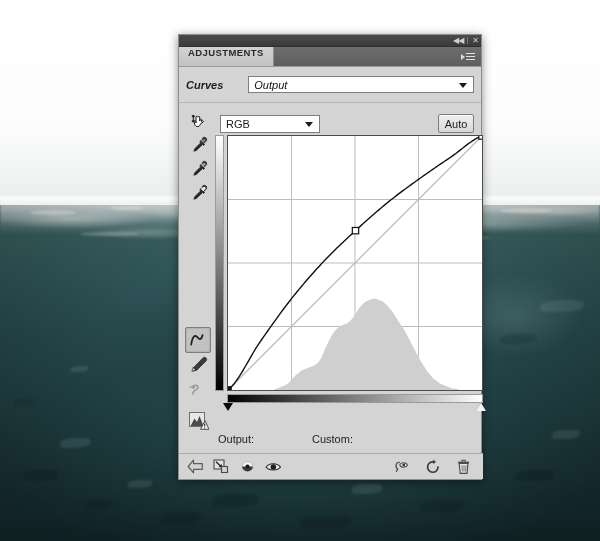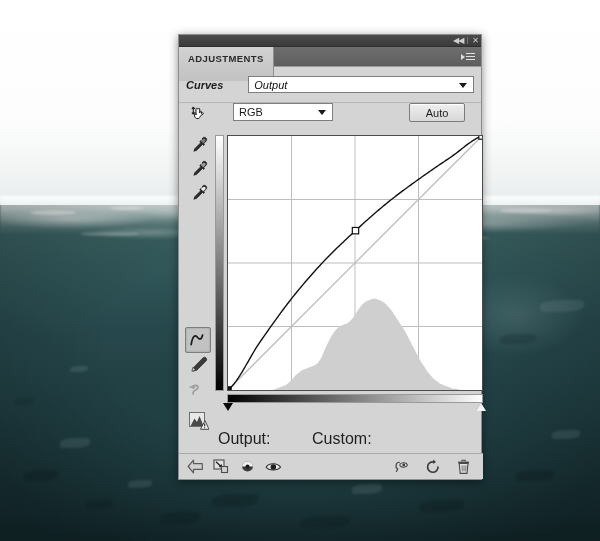--- a/index.html
+++ b/index.html
@@ -83,21 +83,21 @@
   .tb-sep{width:1px;height:7px;background:#777;}
 
   
   .tabrow{
     height:19px;background:linear-gradient(to bottom,#6e6e6e,#5e5e5e);
     display:flex;align-items:stretch;position:relative;
     border-bottom:1px solid #9a9a9a;
   }
   .tab{
     background:linear-gradient(to bottom,#d2d2d2,#c2c2c2);
-    padding:17px 9px;display:flex;align-items:flex-end;
+    padding:0 9px;display:flex;align-items:flex-start;
     font-size:9.5px;font-weight:bold;color:#2a2a2a;letter-spacing:0.4px;
     border-right:1px solid #8e8e8e;
   }
   .panelmenu{
     position:absolute;right:4px;top:3px;width:16px;height:13px;
     display:flex;align-items:center;gap:1px;
   }
   .pm-tri{width:0;height:0;border-left:4px solid #ddd;border-top:3px solid transparent;border-bottom:3px solid transparent;}
   .pm-lines{display:flex;flex-direction:column;gap:1.5px;}
   .pm-lines i{display:block;width:9px;height:1.5px;background:#e2e2e2;}
@@ -114,34 +114,34 @@
     font-size:11px;color:#111;box-sizing:border-box;
   }
   .caret{
     position:absolute;right:6px;top:50%;margin-top:-2px;
     width:0;height:0;border-left:4.5px solid transparent;border-right:4.5px solid transparent;
     border-top:5px solid #1a1a1a;
   }
 
   
   .channelrow{
-    height:30px;display:flex;align-items:flex-start;padding:0 7px;gap:22px;
+    height:30px;display:flex;align-items:flex-end;padding:0 7px;gap:9px;
     position:relative;
   }
   .oia-tool{
     width:22px;height:22px;display:flex;align-items:center;justify-content:center;
     margin-left:3px;
   }
   .chansel{
     width:100px;height:18px;background:#fff;border:1px solid #7e7e7e;
     display:flex;align-items:center;padding:0 5px;position:relative;
     font-size:11px;box-sizing:border-box;
   }
   .autobtn{
-    position:absolute;right:16px;width:56px;height:19px;
+    position:absolute;right:7px;width:36px;height:19px;
     background:linear-gradient(to bottom,#efefef,#d8d8d8);
     border:1px solid #7b7b7b;border-radius:2px;
     display:flex;align-items:center;justify-content:center;
     font-size:11px;color:#1c1c1c;box-sizing:border-box;
     box-shadow:inset 0 1px 0 #fff;
   }
 
   
   .bodyarea{position:relative;height:272px;}
   .lefttools{
@@ -182,21 +182,21 @@
     border-bottom:8px solid #f4f4f4;
     filter:drop-shadow(0 0 0.6px #6a6a6a);
   }
 
   
   .ioRow{
     position:absolute;left:0;top:276px;width:304px;height:24px;
     display:flex;align-items:center;padding-left:10px;gap:0;
   }
   .warnicon{width:20px;height:18px;margin-right:9px;}
-  .iolabel{font-size:16px;color:#1f1f1f;margin-top:35px;}
+  .iolabel{font-size:11px;color:#1f1f1f;margin-top:35px;}
   .iovalue{font-size:11px;color:#1f1f1f;min-width:34px;display:inline-block;}
   .io-out{width:94px;}
 
   
   .bottombar{
     position:absolute;left:0;bottom:0;width:304px;height:26px;
     border-top:1px solid #a9a9a9;background:#d4d4d4;
     display:flex;align-items:center;box-sizing:border-box;
   }
   .bb-left{display:flex;align-items:center;gap:9px;padding-left:8px;}

